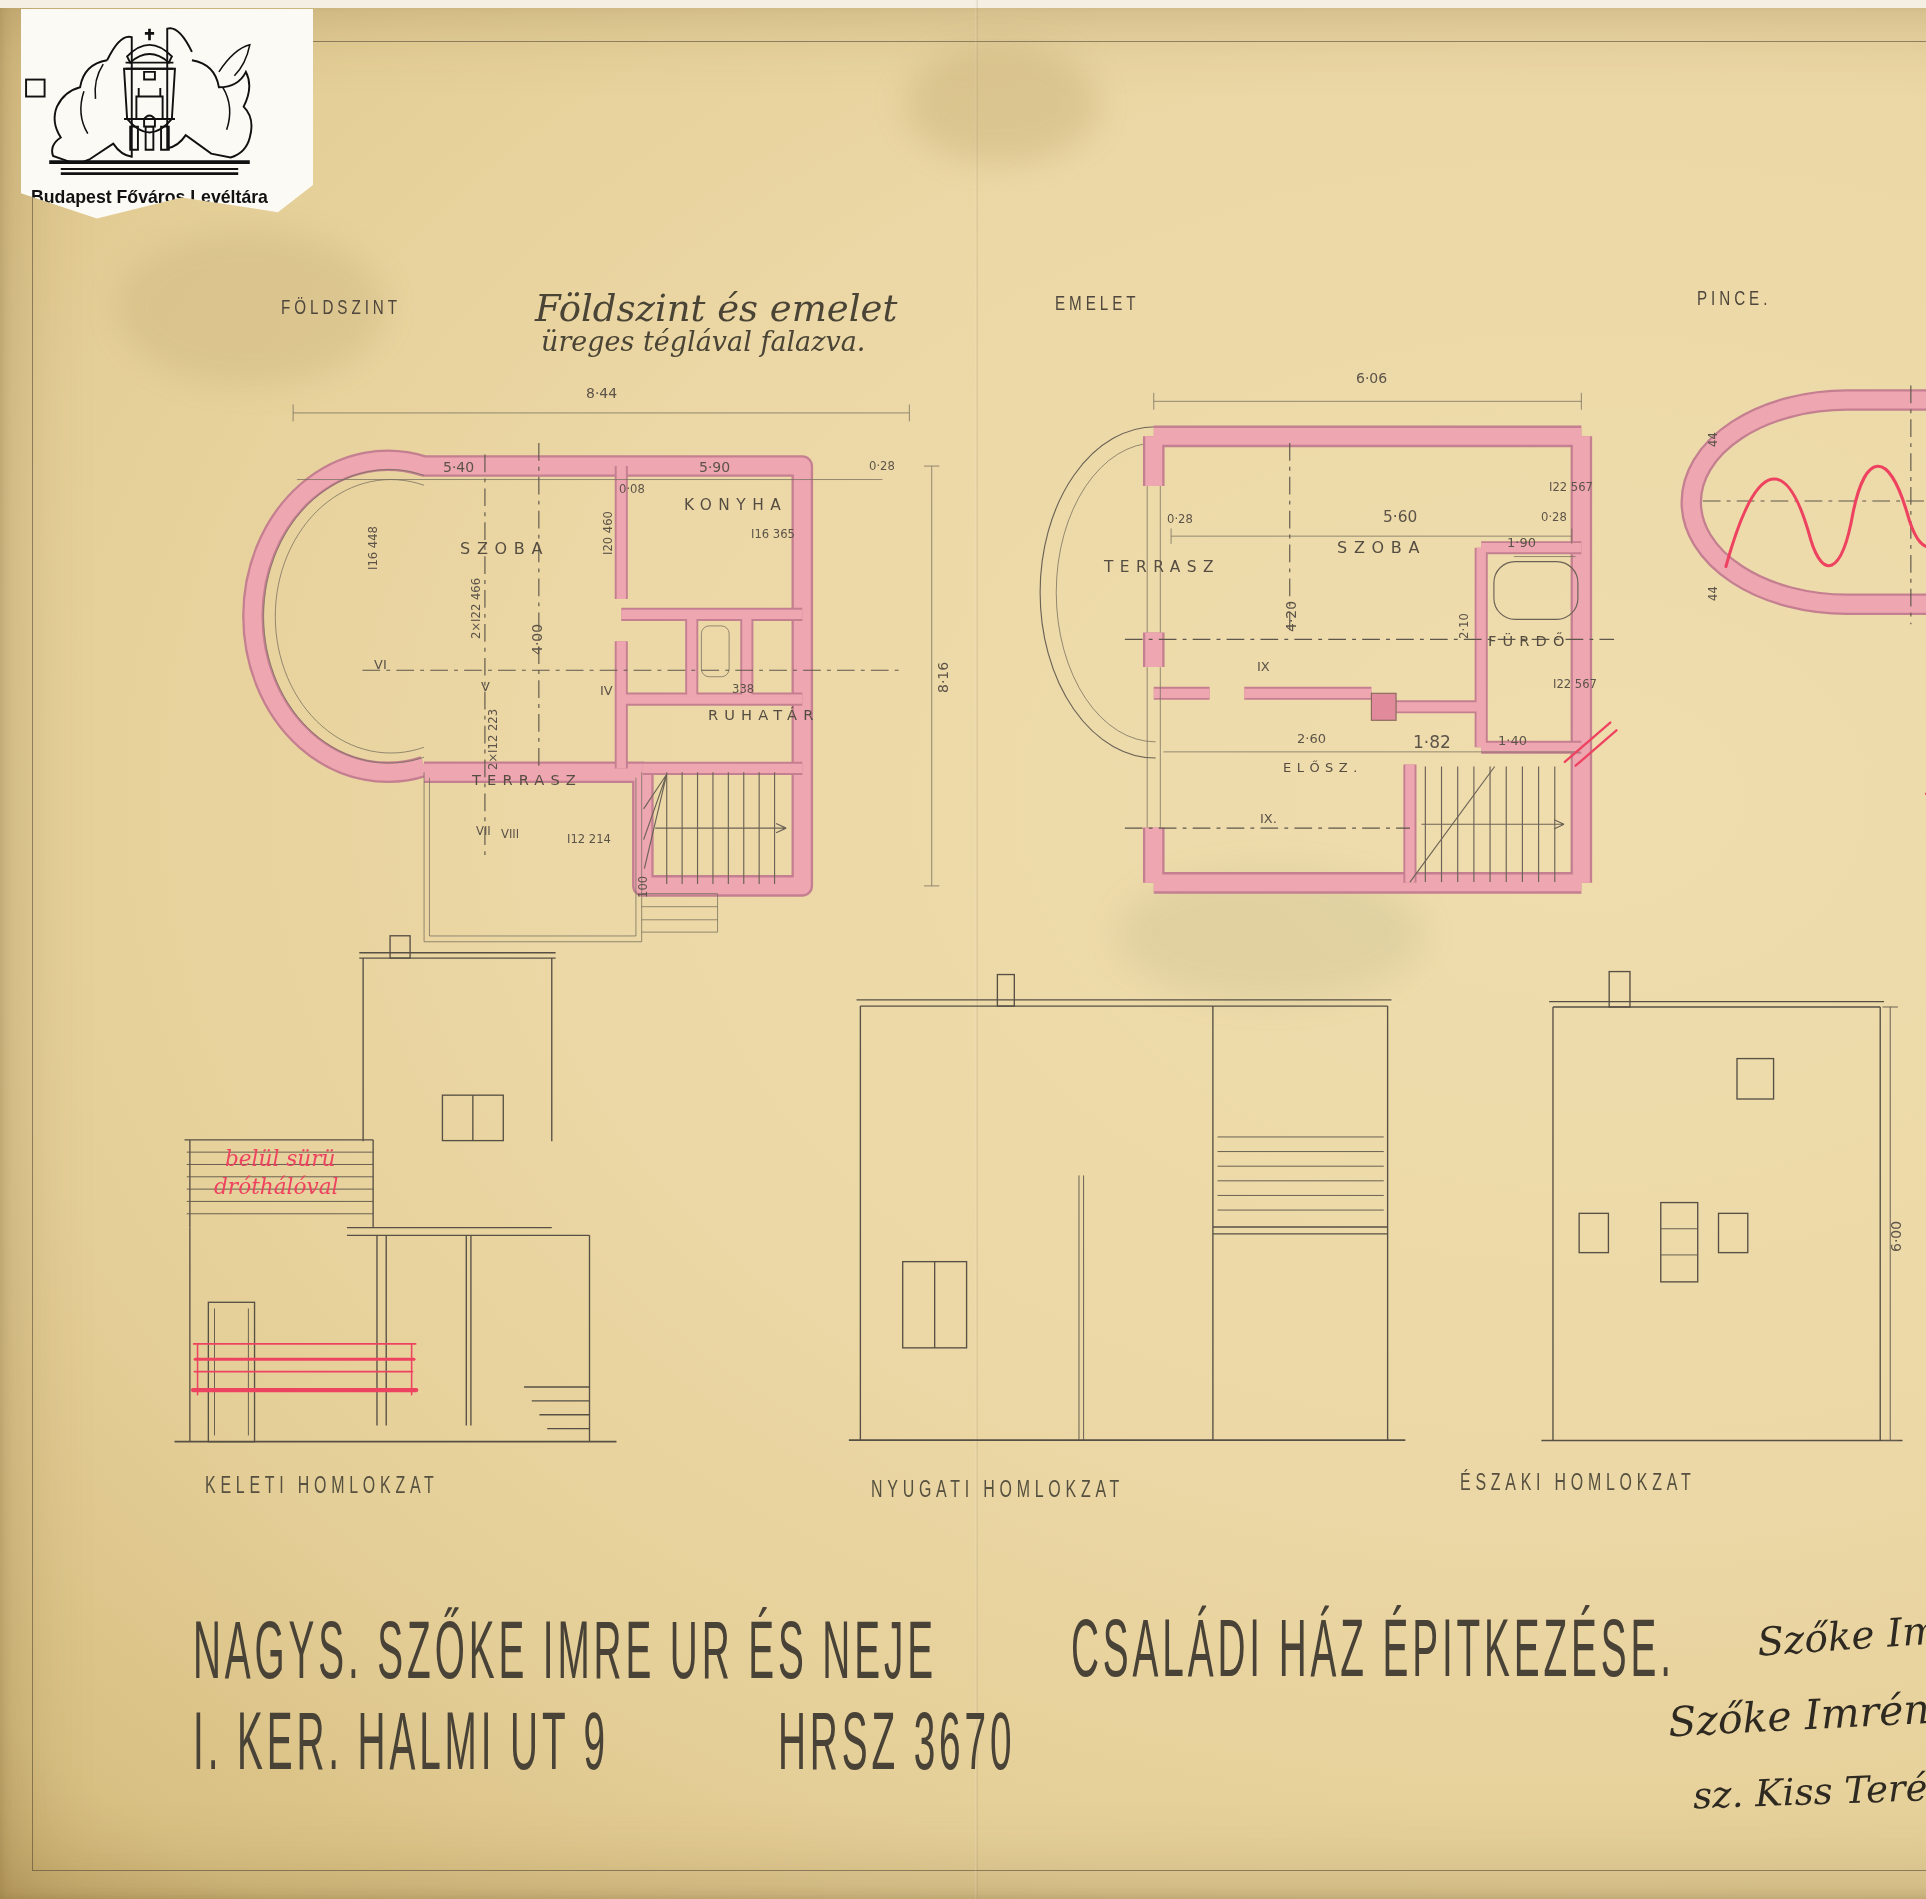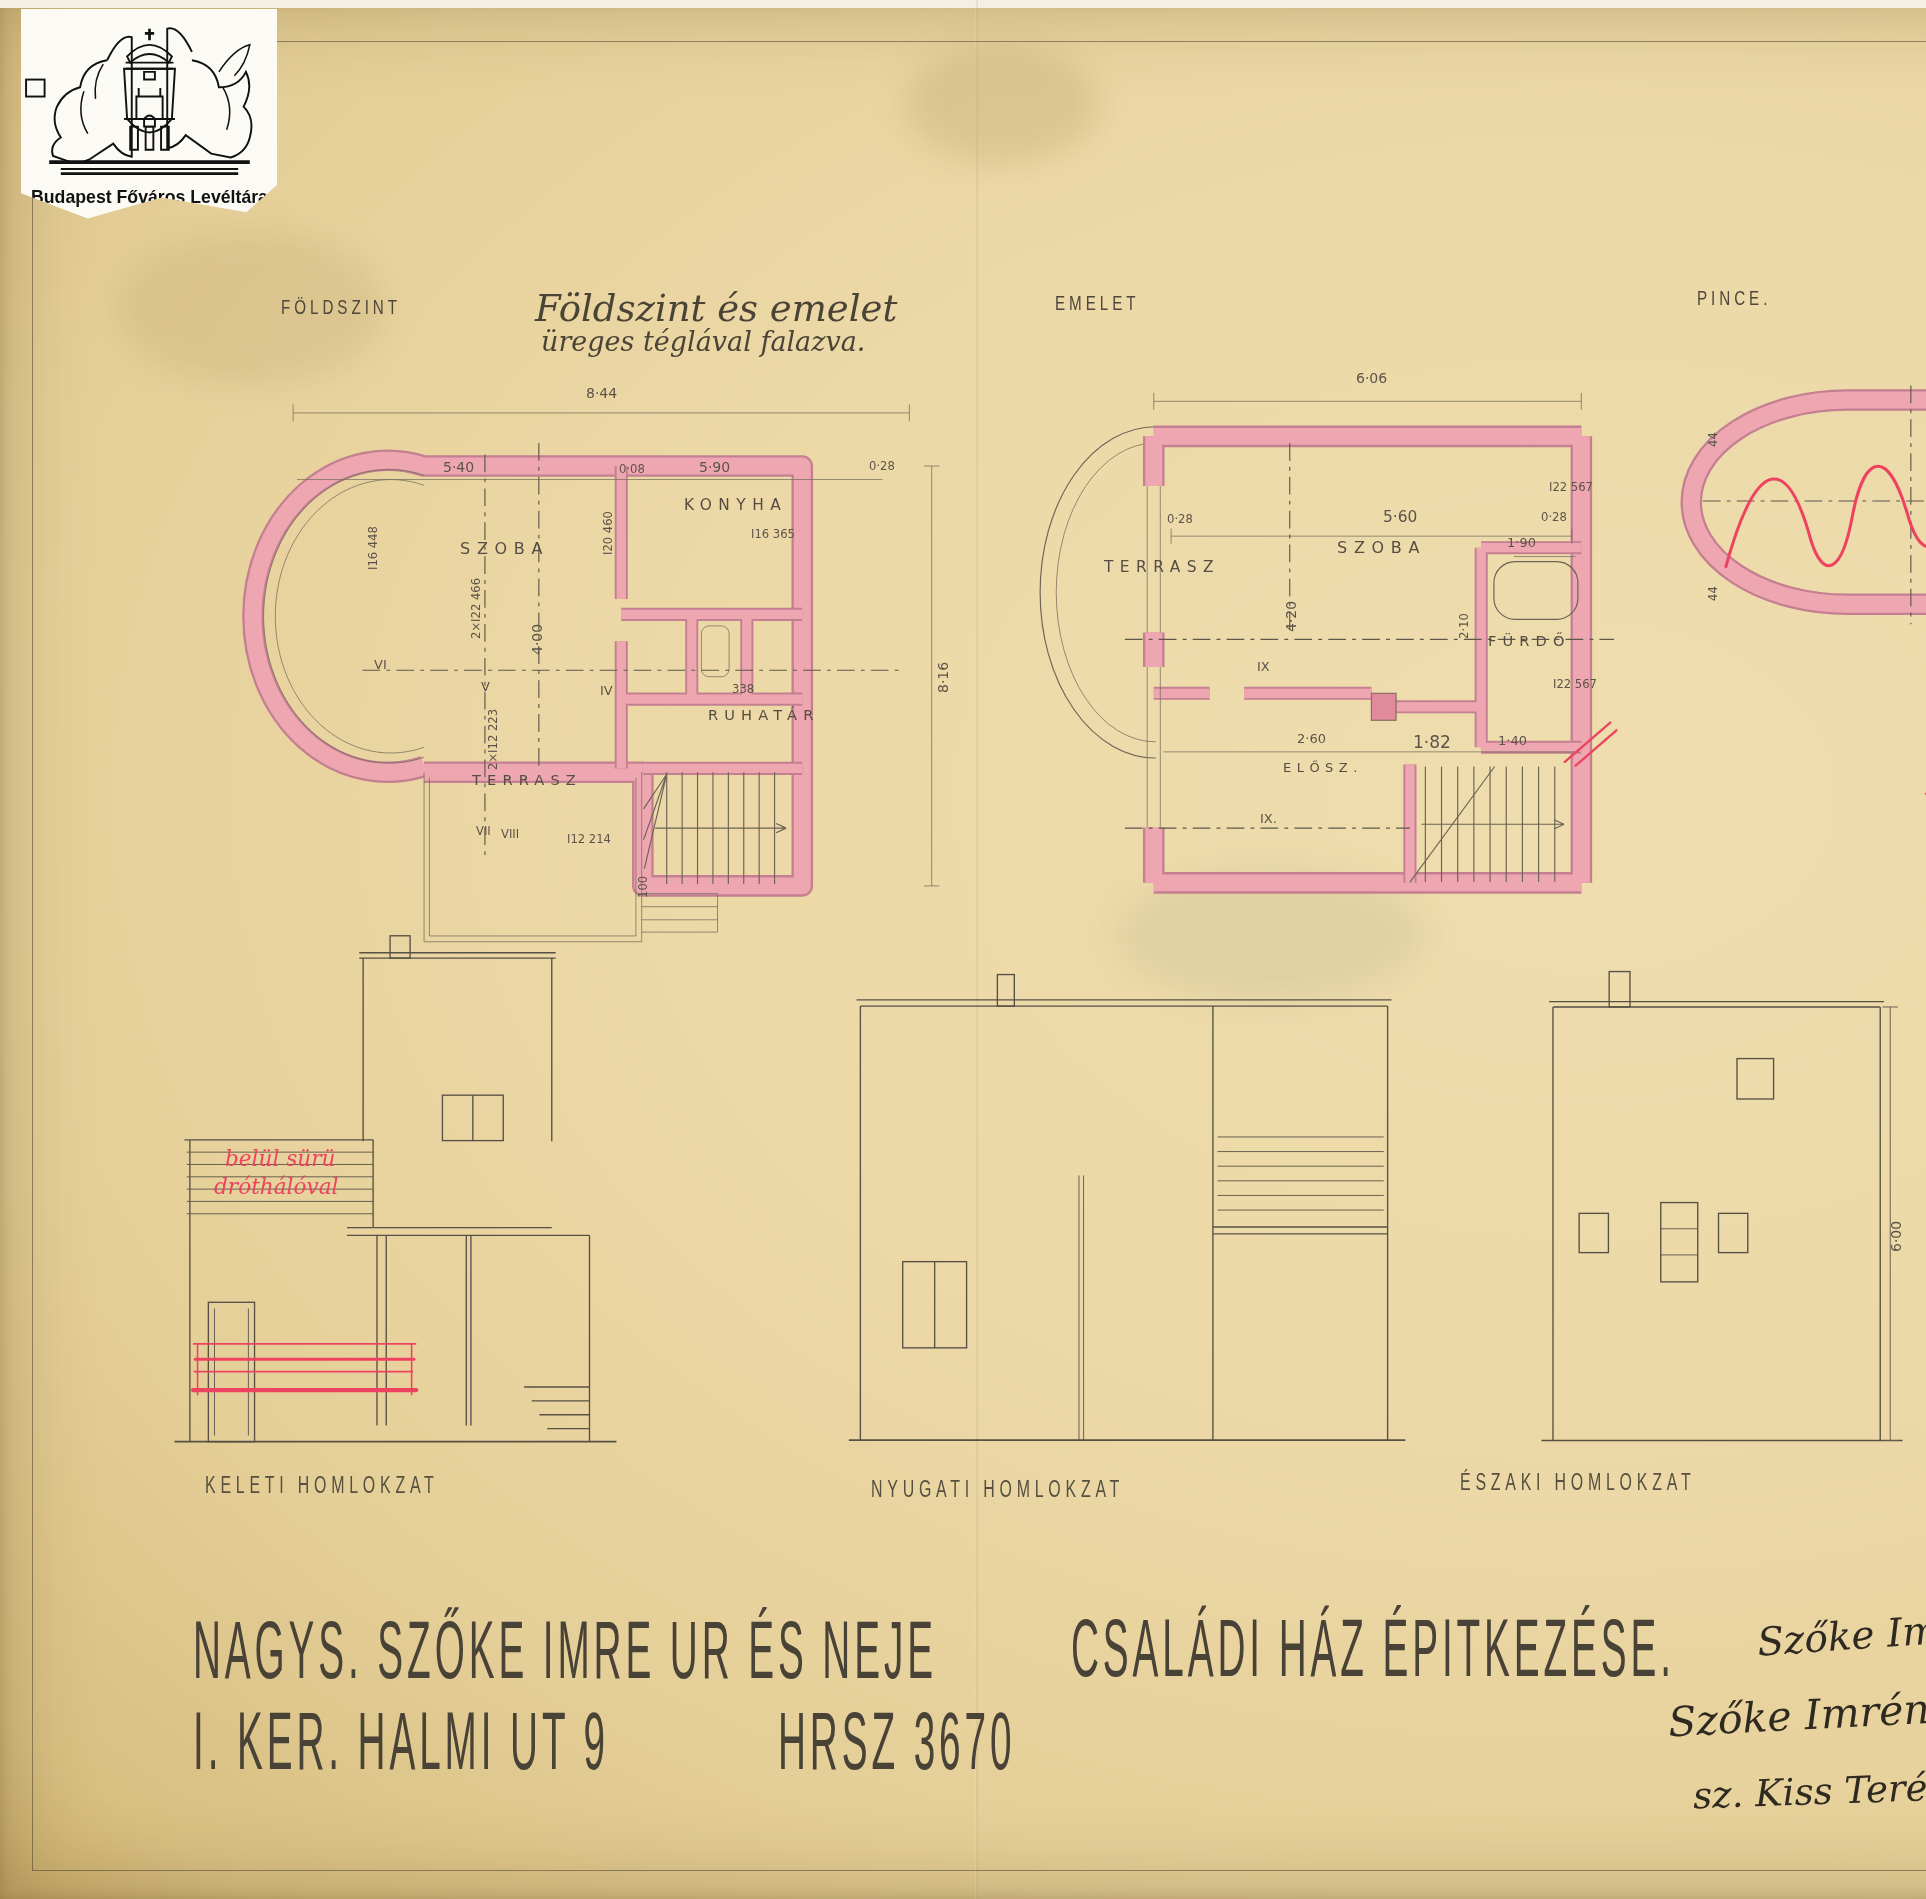--- a/index.html
+++ b/index.html
@@ -5,21 +5,21 @@
   html,body{margin:0;padding:0;}
   body{width:3042px;height:1899px;overflow:hidden;background:#9c8a66;font-family:"Liberation Sans",sans-serif;}
   #sheet{position:absolute;left:0;top:0;width:3042px;height:1899px;
     background:radial-gradient(ellipse at 52% 42%, #efddae 0%, #ecd8a6 45%, #e5cf98 72%, #d8bf82 92%, #c9ad6e 100%);
     box-shadow:inset 0 0 85px rgba(110,84,38,.38), inset 0 0 11.6px rgba(90,70,30,.25);}
   .frame{position:absolute;left:32px;top:41px;width:2981px;height:1828px;border:1.2px solid rgba(74,64,50,.55);}
   .fold{position:absolute;top:0;height:100%;width:2.7px;background:linear-gradient(90deg,rgba(255,250,230,.18),rgba(100,80,40,.14));}
   .stain{position:absolute;border-radius:50%;filter:blur(15.4px);}
   .topstrip{position:absolute;left:0;top:0;width:100%;height:7.7px;background:#f4efe2;}
   .archive{position:absolute;left:21px;top:8.5px;width:256px;height:210px;background:#fbfaf4;
-    clip-path:polygon(0 0,100% 0,100% 84%,88% 97%,55% 90%,26% 100%,0 88%);}
+    clip-path:polygon(0 0,100% 0,100% 84%,88% 97%,55% 90%,26% 100%,0 88%);padding-left:36px;}
   .archive .caption{position:absolute;left:7px;bottom:10.8px;width:243px;text-align:center;
     font-family:"Liberation Sans",sans-serif;font-weight:bold;font-size:17.7px;color:#111;}
   .hlab,.cap{position:absolute;color:#4f473c;white-space:nowrap;transform-origin:0 0;font-weight:400;}
   .hlab{font-size:16px;letter-spacing:.26em;transform:scale(.95,1.3);}
   .cap{font-size:17.7px;letter-spacing:.3em;transform:scale(.9,1.35);color:#55503f;}
   .hand{position:absolute;font-family:"DejaVu Serif",serif;font-style:italic;color:#4a4436;white-space:nowrap;}
   .red{color:#ee4360;}
   .dm{position:absolute;font-family:"DejaVu Sans",sans-serif;font-size:14px;color:#5c5349;white-space:nowrap;}
   .dmr{transform:rotate(-90deg);transform-origin:0 0;}
   .sm{font-size:11.6px;}
@@ -229,21 +229,21 @@
       <rect x="4312" y="3122" width="96" height="206"></rect>
         <path class="ink2" d="M4312,3190 H4408 M4312,3258 H4408"></path>
       <rect x="4462" y="3150" width="76" height="102"></rect>
       <path d="M4002,3740 H4940" stroke-width="4.5"></path>
       <path class="ink2" d="M4908,2614 V3740 M4888,2614 H4928 M4888,3740 H4928"></path>
     </g>
   </svg>
 
   <span class="dm" style="left:586px;top:385px">8·44</span>
   <span class="dm" style="left:443px;top:459px">5·40</span>
-  <span class="dm sm" style="left:619px;top:462px">0·08</span>
+  <span class="dm sm" style="left:619px;top:482px">0·08</span>
   <span class="dm" style="left:699px;top:459px">5·90</span>
   <span class="dm sm" style="left:869px;top:459px">0·28</span>
   <span class="rm" style="left:460px;top:539px">SZOBA</span>
   <span class="rm" style="left:684px;top:496px;font-size:15.4px">KONYHA</span>
   <span class="dm dmr" style="left:529px;top:655px">4·00</span>
   <span class="dm dmr sm" style="left:366px;top:570px">I16 448</span>
   <span class="dm dmr sm" style="left:469px;top:639px">2×I22 466</span>
   <span class="dm dmr sm" style="left:601px;top:555px">I20 460</span>
   <span class="dm sm" style="left:751px;top:527px">I16 365</span>
   <span class="dm dmr" style="left:935px;top:693px">8·16</span>

